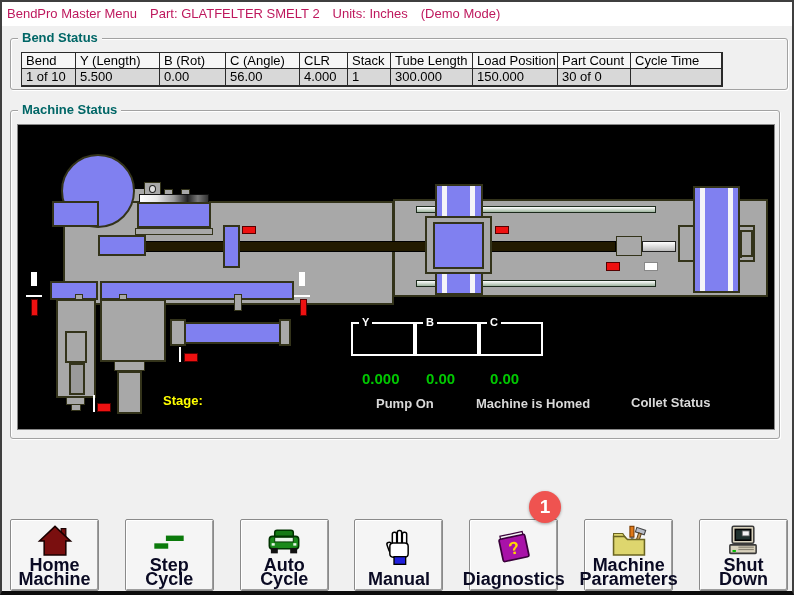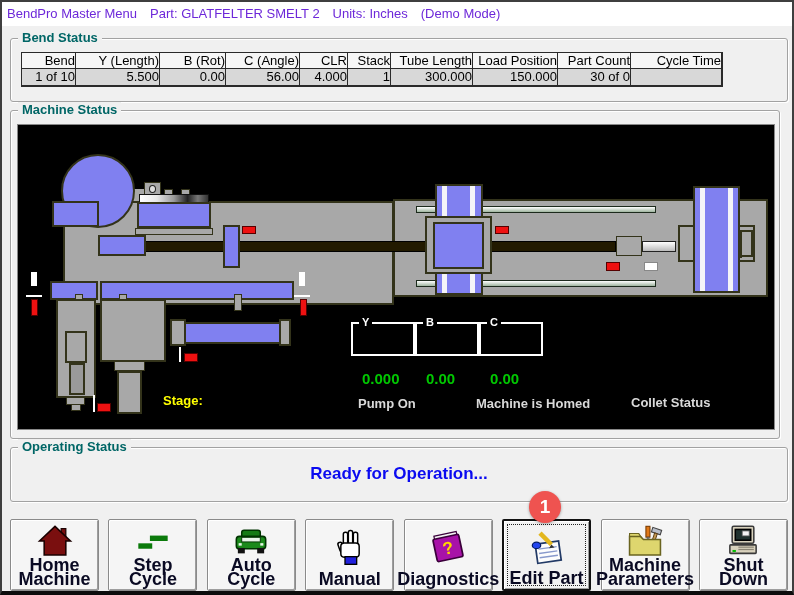--- a/index.html
+++ b/index.html
@@ -3,21 +3,21 @@
 <meta charset="utf-8">
 <style>
   * { margin:0; padding:0; box-sizing:border-box; }
   html,body { width:794px; height:595px; }
   body { font-family:"Liberation Sans", sans-serif; background:#e0e0e0; }
   #screen { position:relative; width:794px; height:595px; background:#f0f0f0;
             border:2px solid #3f3f3f; border-bottom:4px solid #0c0c0c; overflow:hidden; }
 
   
   .titlebar { position:absolute; left:0; top:0; width:100%; height:24px; background:#fff;
-              font-size:13px; color:#6d28d9; padding:4px 0 0 5px; white-space:nowrap; }
+              font-size:13px; color:#be185d; padding:4px 0 0 5px; white-space:nowrap; }
   .titlebar span { margin-right:13px; }
 
   
   .groupbox { position:absolute; border:1px solid #a2a2a2; border-radius:3px;
               box-shadow:inset 1px 1px 0 #ffffff, 1px 1px 0 #ffffff; }
   .gb-label { position:absolute; top:-9px; left:7px; background:#f0f0f0; padding:0 4px;
               font-size:13px; font-weight:bold; color:#006666; line-height:16px; }
 
   
   .bend-table { position:absolute; left:10px; top:13px; display:grid;
@@ -74,21 +74,21 @@
 </style>
 </head>
 <body>
 
 <div id="screen">
 
   <div class="titlebar">
     <span>BendPro Master Menu</span><span>Part: GLATFELTER SMELT 2</span><span>Units: Inches</span><span>(Demo Mode)</span>
   </div>
 
-  <div class="groupbox" style="left:8px; top:36px; width:778px; height:64px;text-align:right;">
+  <div class="groupbox" style="left:8px; top:36px; width:778px; height:52px;">
     <span class="gb-label">Bend Status</span>
     <div class="bend-table">
       <div class="cell th">Bend</div>
       <div class="cell th">Y (Length)</div>
       <div class="cell th">B (Rot)</div>
       <div class="cell th">C (Angle)</div>
       <div class="cell th">CLR</div>
       <div class="cell th">Stack</div>
       <div class="cell th">Tube Length</div>
       <div class="cell th">Load Position</div>
@@ -184,30 +184,26 @@
       <div class="readout" style="left:397px;top:197px;width:64px;height:34px;">
         <span class="rlab">B</span>
         <span class="rval">0.00</span>
       </div>
       <div class="readout" style="left:461px;top:197px;width:64px;height:34px;">
         <span class="rlab">C</span>
         <span class="rval">0.00</span>
       </div>
 
       <div class="stage-label" style="left:145px;top:268px;">Stage:</div>
-      <div class="mstatus-text" style="left:340px;top:271px;">Pump On</div>
+      <div class="mstatus-text" style="left:358px;top:271px;">Pump On</div>
       <div class="mstatus-text" style="left:458px;top:271px;">Machine is Homed</div>
       <div class="mstatus-text" style="left:613px;top:270px;">Collet Status</div>
     </div>
   </div>
 
-  <div class="groupbox" style="left:8px; top:445px; width:778px; height:55px;">
-    <span class="gb-label">Operating Status</span>
-    <div class="ready-msg">Ready for Operation...</div>
-  </div>
 
   <div id="toolbar">
 
     <div class="tb-btn">
       <svg width="40" height="36" viewBox="0 0 24 22">
         <rect x="16" y="3" width="3" height="6" fill="#7a0f0f" stroke="#1a0000" stroke-width="0.8"></rect>
         <polygon points="12,1.5 22,11 19,11 19,20 5,20 5,11 2,11" fill="#7a0f0f" stroke="#1a0000" stroke-width="1"></polygon>
       </svg>
       <span class="lbl">Home</span>
       <span class="lbl">Machine</span>
@@ -250,34 +246,20 @@
       <svg width="42" height="36" viewBox="0 0 24 22">
         <g transform="rotate(-12 12 11)">
           <rect x="5.5" y="2.8" width="13" height="3" fill="#f2f2f2" stroke="#3a003a" stroke-width="0.7"></rect>
           <rect x="4.5" y="4.5" width="15" height="13" rx="1" fill="#a812a8" stroke="#3a003a"></rect>
           <text x="12" y="14.5" font-size="10" font-weight="bold" fill="#ffd700" text-anchor="middle">?</text>
         </g>
       </svg>
       <span class="lbl">Diagnostics</span>
     </div>
 
-    <div class="tb-btn focused">
-      <svg width="42" height="36" viewBox="0 0 24 22">
-        <g transform="rotate(-8 12 14)">
-          <rect x="6" y="8" width="13.5" height="11" fill="#fdfdfd" stroke="#223a66"></rect>
-          <line x1="7.5" y1="11" x2="18" y2="11" stroke="#8899cc" stroke-width="0.8"></line>
-          <line x1="7.5" y1="13.5" x2="18" y2="13.5" stroke="#8899cc" stroke-width="0.8"></line>
-          <line x1="7.5" y1="16" x2="18" y2="16" stroke="#8899cc" stroke-width="0.8"></line>
-        </g>
-        <line x1="8" y1="2.5" x2="14.5" y2="9" stroke="#e3b71e" stroke-width="2.6"></line>
-        <polygon points="14.5,9 16.3,10.7 13.2,11.2" fill="#333"></polygon>
-        <ellipse cx="6" cy="9.5" rx="2.4" ry="1.8" fill="#2244ee" stroke="#001a66" stroke-width="0.7"></ellipse>
-      </svg>
-      <span class="lbl">Edit Part</span>
-    </div>
 
     <div class="tb-btn">
       <svg width="42" height="36" viewBox="0 0 24 22">
         <rect x="12.6" y="1.5" width="2.6" height="7" fill="#e07818" stroke="#7a3c00" stroke-width="0.7"></rect>
         <rect x="13.4" y="8.5" width="1.2" height="4.5" fill="#999" stroke="#555" stroke-width="0.5"></rect>
         <g transform="rotate(18 19 6)">
           <rect x="16" y="3" width="6" height="3" fill="#b9bec9" stroke="#444" stroke-width="0.7"></rect>
           <rect x="18.2" y="6" width="1.8" height="8" fill="#c59a55" stroke="#5a3a10" stroke-width="0.6"></rect>
         </g>
         <path d="M2 8 h7 l2 2 h11 v10 H2 Z" fill="#ded66e" stroke="#6a6420"></path>

